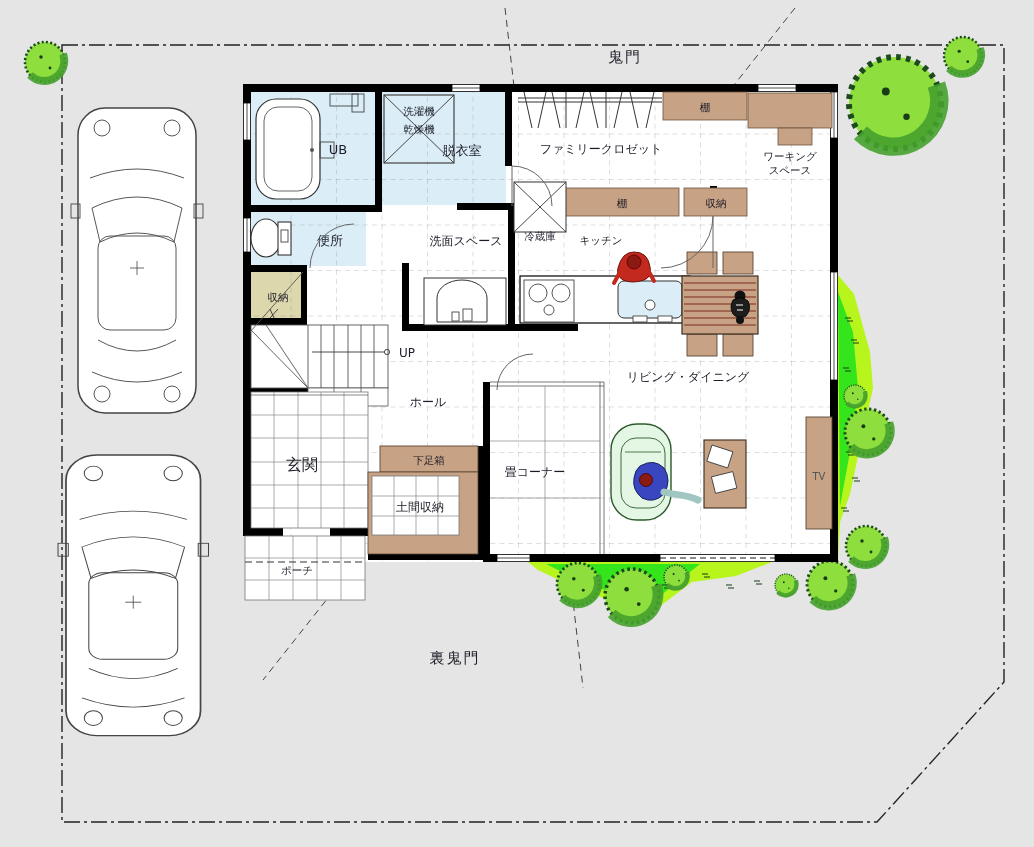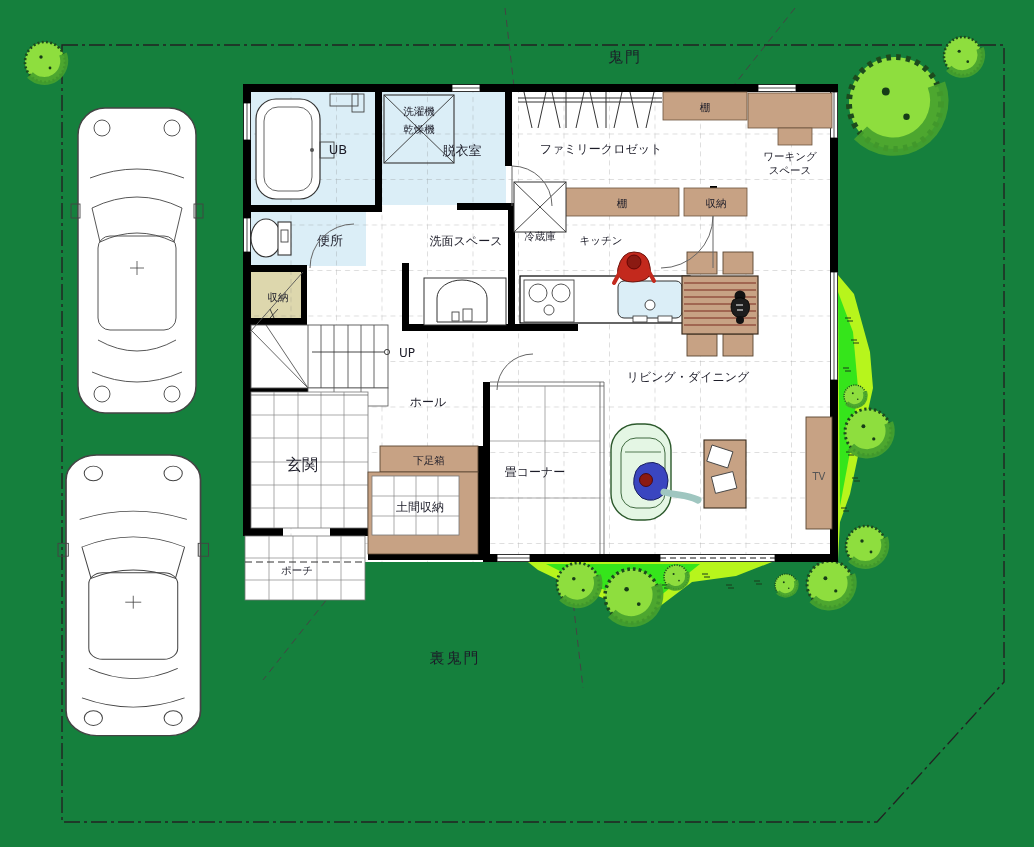--- a/index.html
+++ b/index.html
@@ -1,16 +1,16 @@
 <!DOCTYPE html>
 <html><head>
 <meta charset="utf-8">
 <style>
   html,body{margin:0;padding:0;background:#fff;}
-  .stage{position:relative;width:1034px;height:847px;background:#15803d;overflow:hidden;
+  .stage{position:relative;width:1034px;height:847px;background:#e5e5e5;overflow:hidden;
          font-family:"DejaVu Sans","Liberation Sans",sans-serif;}
   svg{display:block;}
   text{font-family:"DejaVu Sans","Liberation Sans",sans-serif;fill:#1c1c28;}
   .lbl{font-size:12px;}
   .lbl-big{font-size:15px;letter-spacing:2px;}
   .lbl-room{font-size:13px;}
   .lbl-sm{font-size:10.5px;}
   .thin{stroke:#444;stroke-width:0.9;fill:none;}
   .wall{fill:#000;}
   .door{stroke:#666;stroke-width:1;fill:none;}

